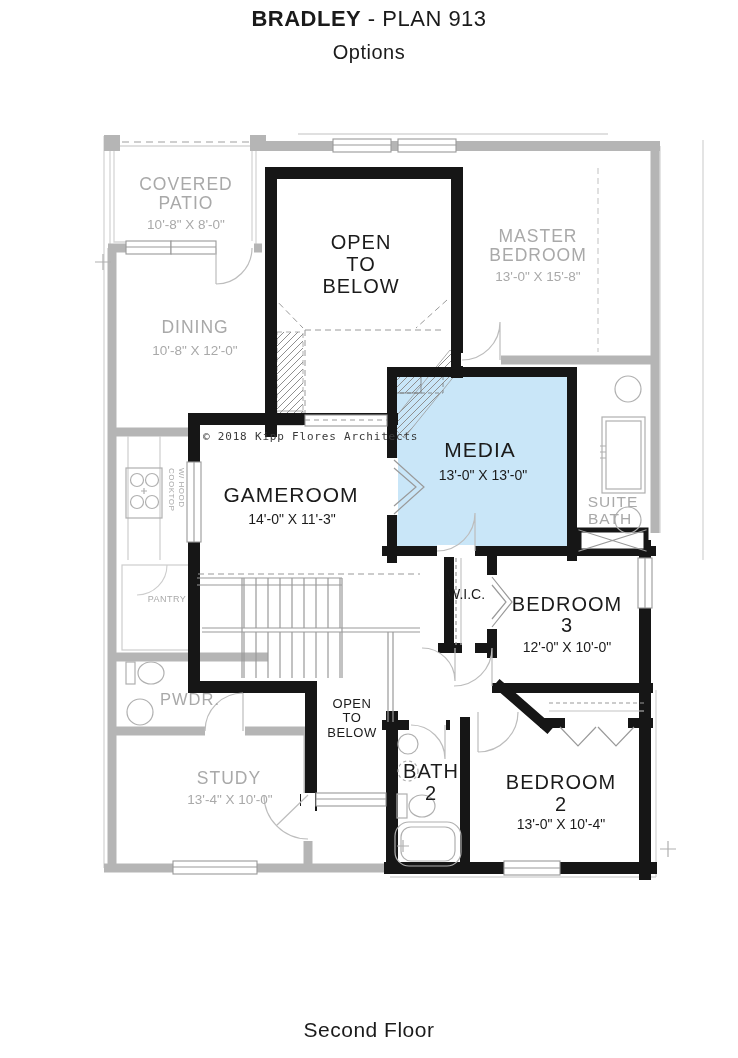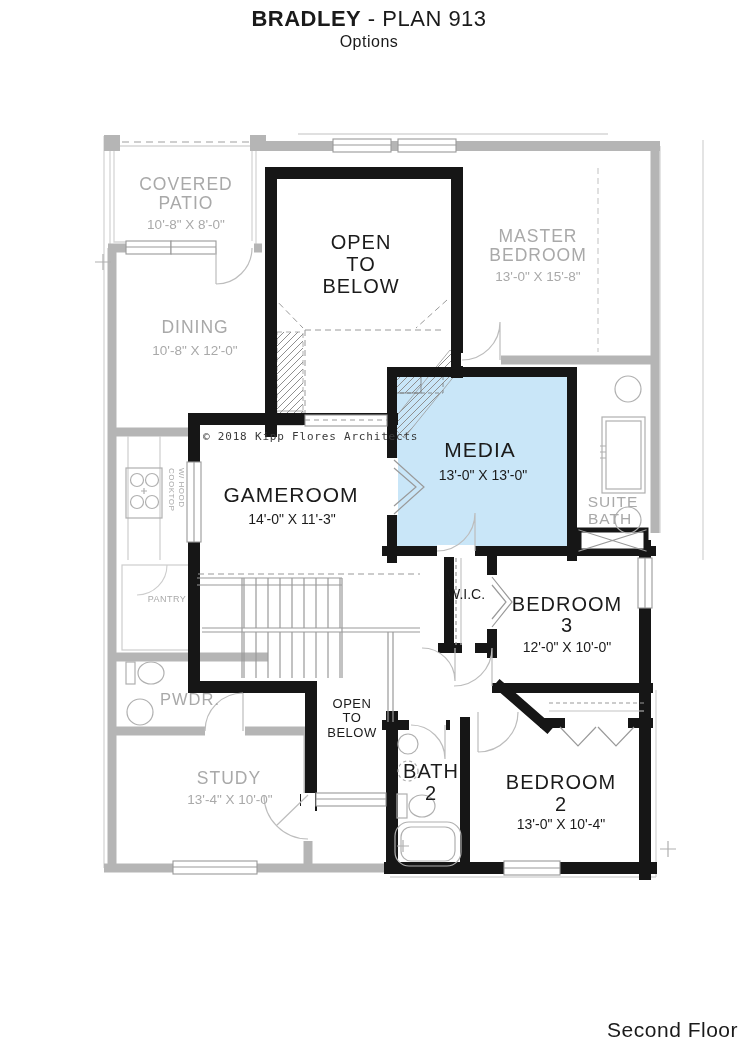--- a/index.html
+++ b/index.html
@@ -1,22 +1,22 @@
 <!DOCTYPE html>
 <html><head>
 <meta charset="utf-8">
 <style>
   html,body{margin:0;padding:0;background:#fff;}
   .canvas{position:relative;width:738px;height:1058px;background:#fff;overflow:hidden;
           font-family:"Liberation Sans",sans-serif;}
   .plan-header{position:absolute;top:6px;left:0;width:100%;text-align:center;color:#1a1a1a;}
   .plan-header .title-line{font-size:22px;letter-spacing:.5px;}
   .plan-header .title-line .b{font-weight:bold;}
-  .plan-header .subtitle{font-size:16px;margin-top:1px;letter-spacing:.5px;}
-  .plan-footer{position:absolute;bottom:16px;left:0;width:100%;text-align:right;
+  .plan-header .subtitle{font-size:20px;margin-top:9px;letter-spacing:.5px;}
+  .plan-footer{position:absolute;bottom:16px;left:0;width:100%;text-align:center;
                font-size:21px;color:#1a1a1a;letter-spacing:.5px;}
   svg{position:absolute;top:0;left:0;}
   svg text{font-family:"Liberation Sans",sans-serif;}
   .t-black{fill:#1b1b1b;}
   .t-gray{fill:#a9a9a9;}
   .rm{font-size:20px;letter-spacing:1px;}
   .rm-sm{font-size:13px;letter-spacing:.5px;}
   .dim{font-size:14px;}
   .g-rm{font-size:17.5px;letter-spacing:1px;}
   .g-dim{font-size:13.5px;}

